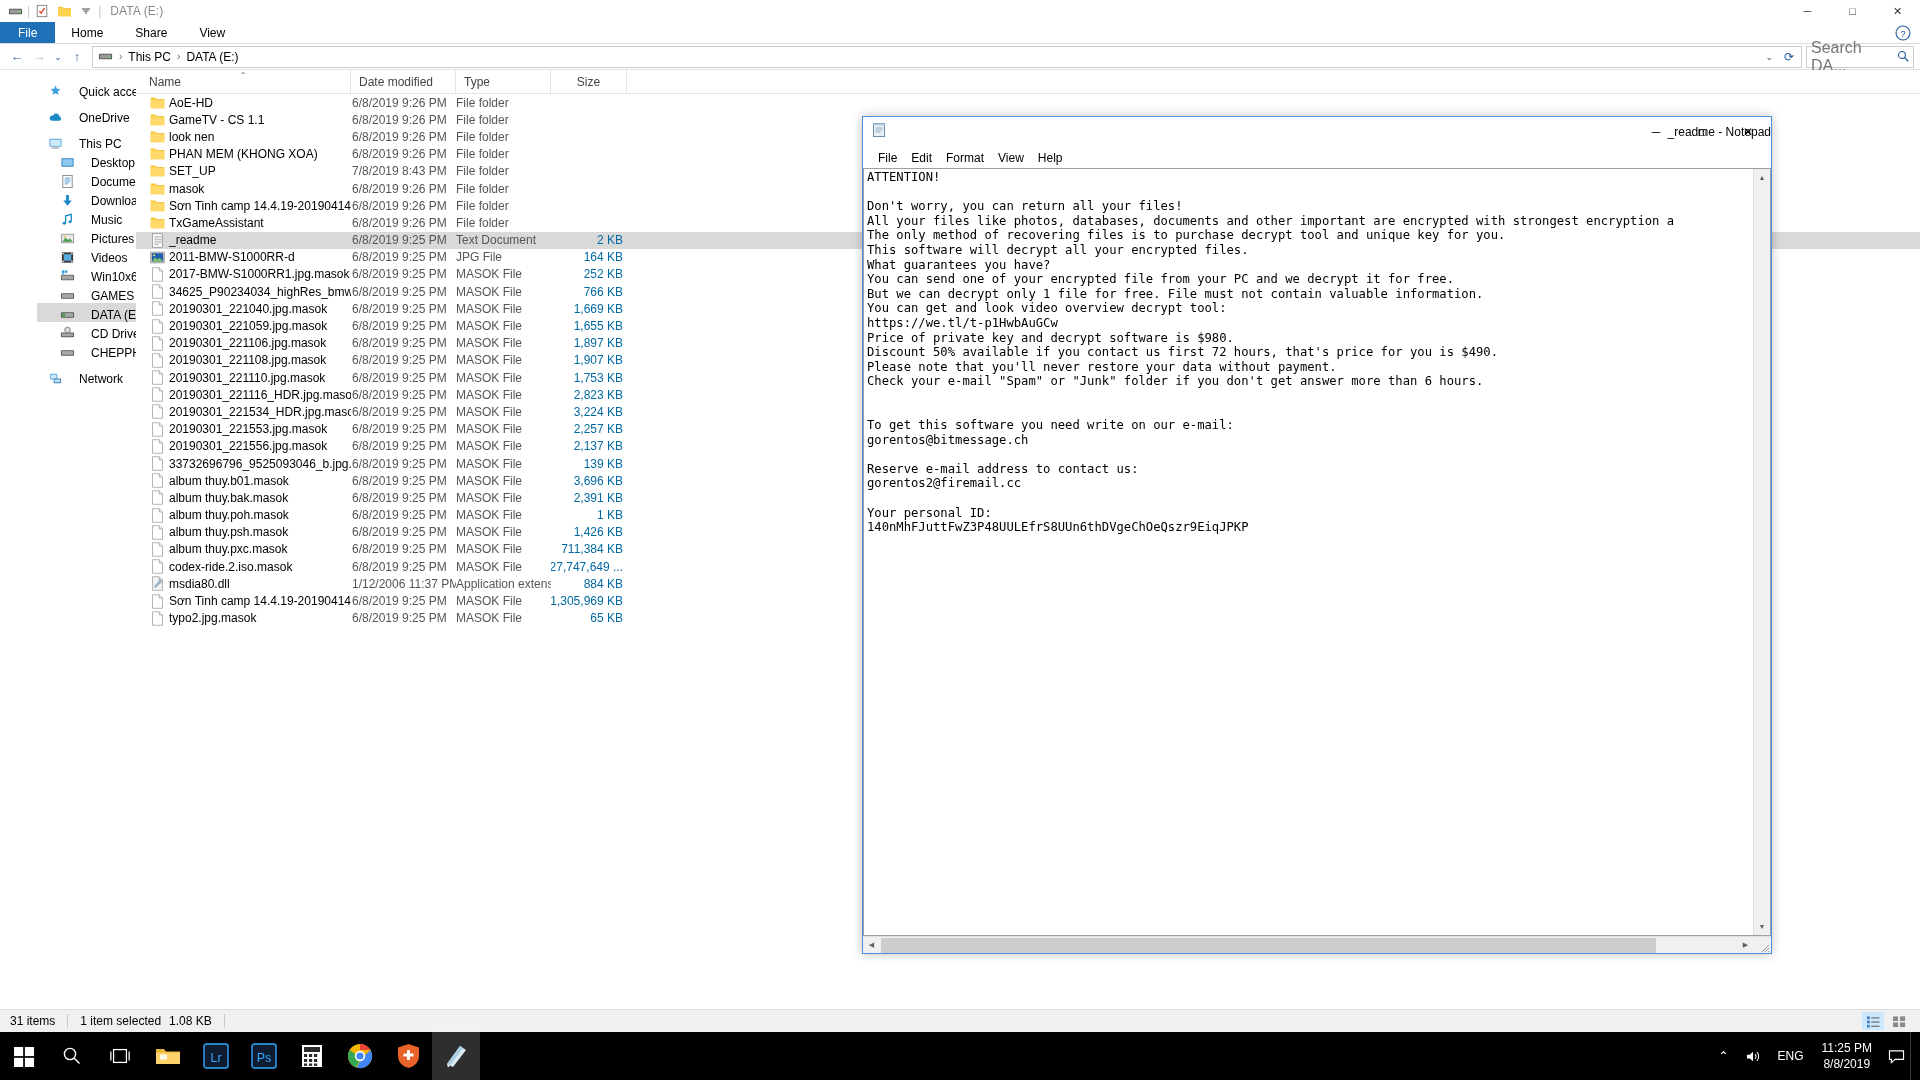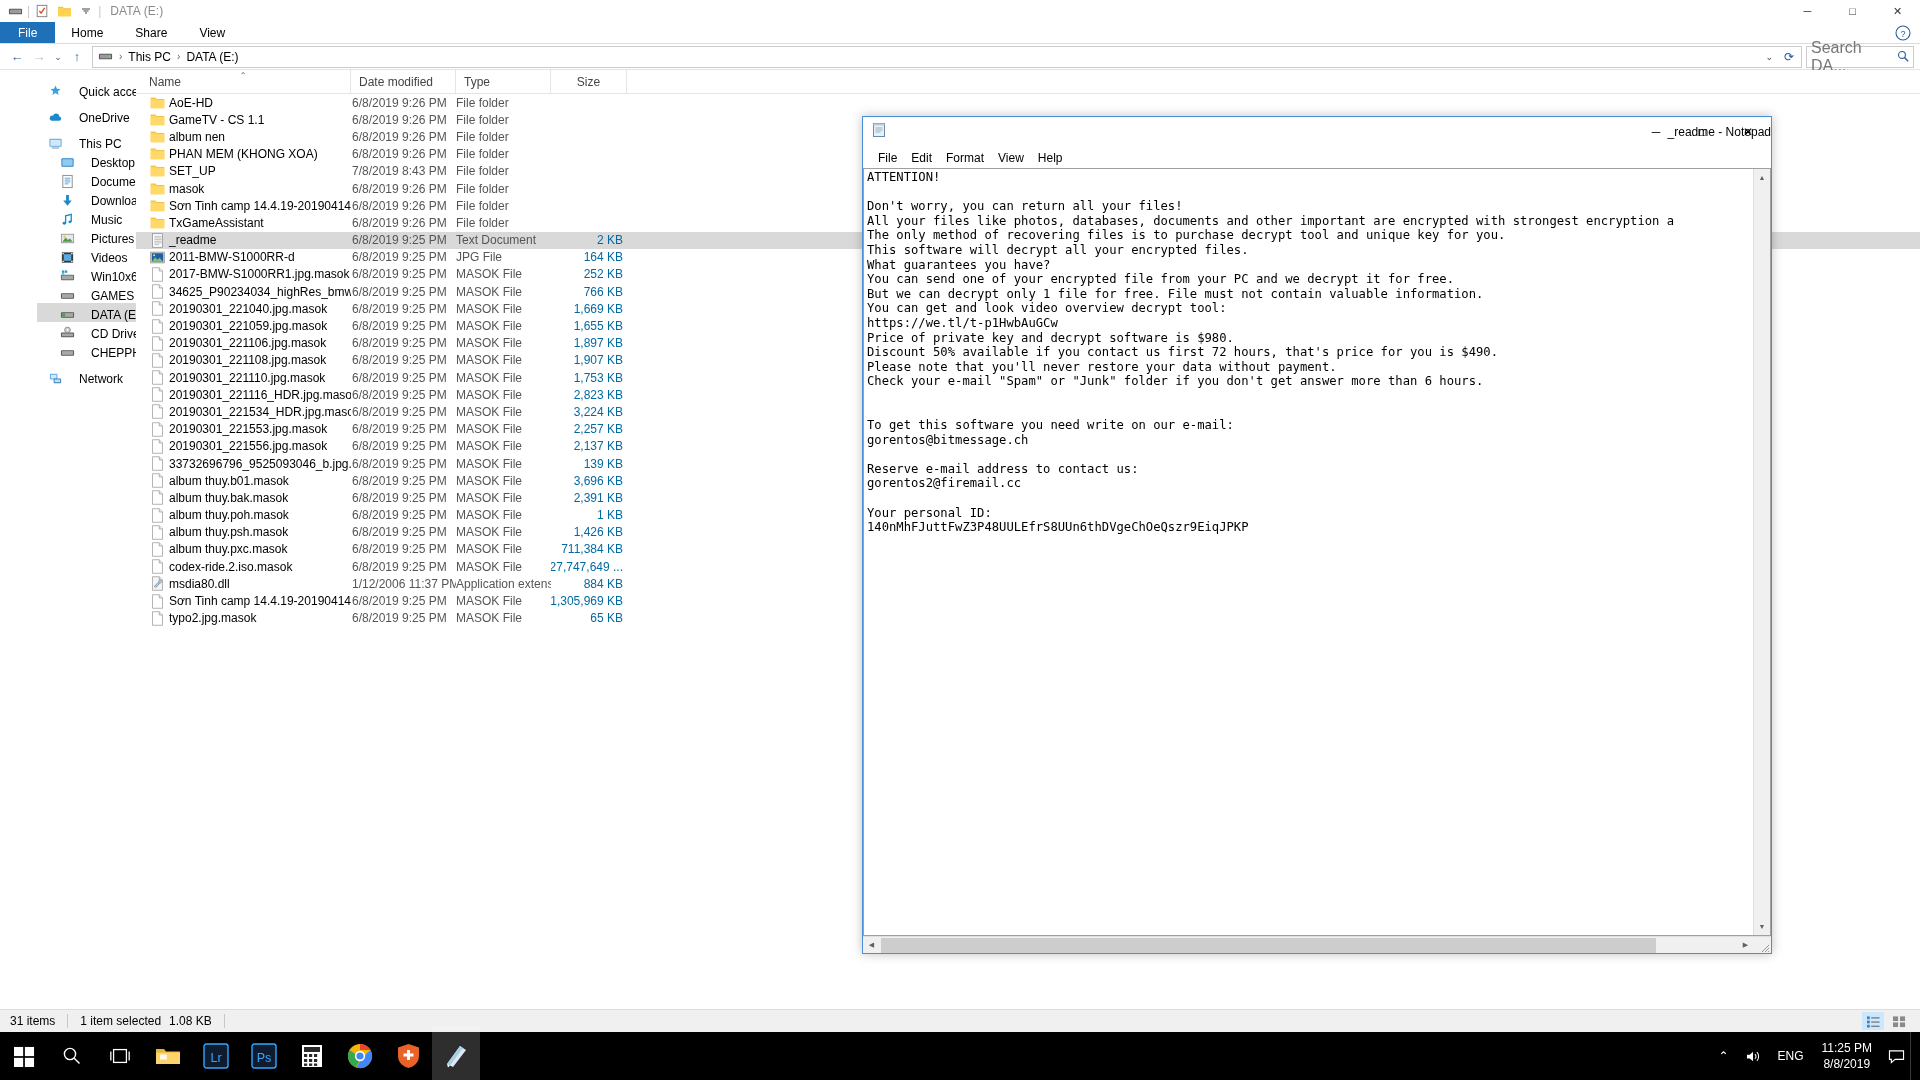--- a/index.html
+++ b/index.html
@@ -509,21 +509,21 @@
             </div>
             <div class="row">
               <span class="cell nm">
                 <span class="fico">
                   <svg width="15" height="14" viewBox="0 0 16 14">
                     <path d="M.7 1.6h5.1l1.4 1.7H15.3V12.6H.7Z" fill="#ffd34e"></path>
                     <path d="M.7 1.6h5.1l1.4 1.7H15.3" fill="none" stroke="#e7b730" stroke-width=".8"></path>
                     <path d="M.7 4.2H15.3V12.6H.7Z" fill="#ffda6b"></path>
                   </svg>
                 </span>
-                <span>album nen</span>
+                <span>look nen</span>
               </span>
               <span class="cell dt">6/8/2019 9:26 PM</span>
               <span class="cell tp">File folder</span>
               <span class="cell sz"></span>
             </div>
             <div class="row">
               <span class="cell nm">
                 <span class="fico">
                   <svg width="15" height="14" viewBox="0 0 16 14">
                     <path d="M.7 1.6h5.1l1.4 1.7H15.3V12.6H.7Z" fill="#ffd34e"></path>

